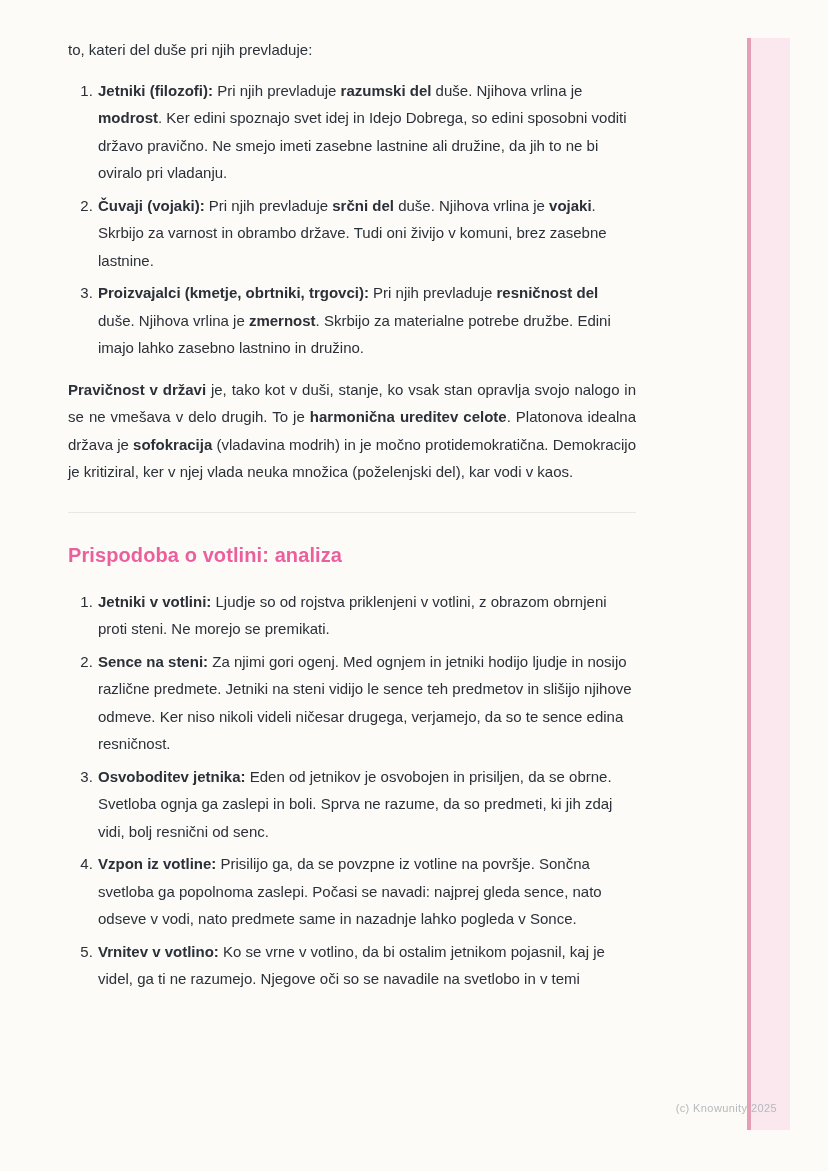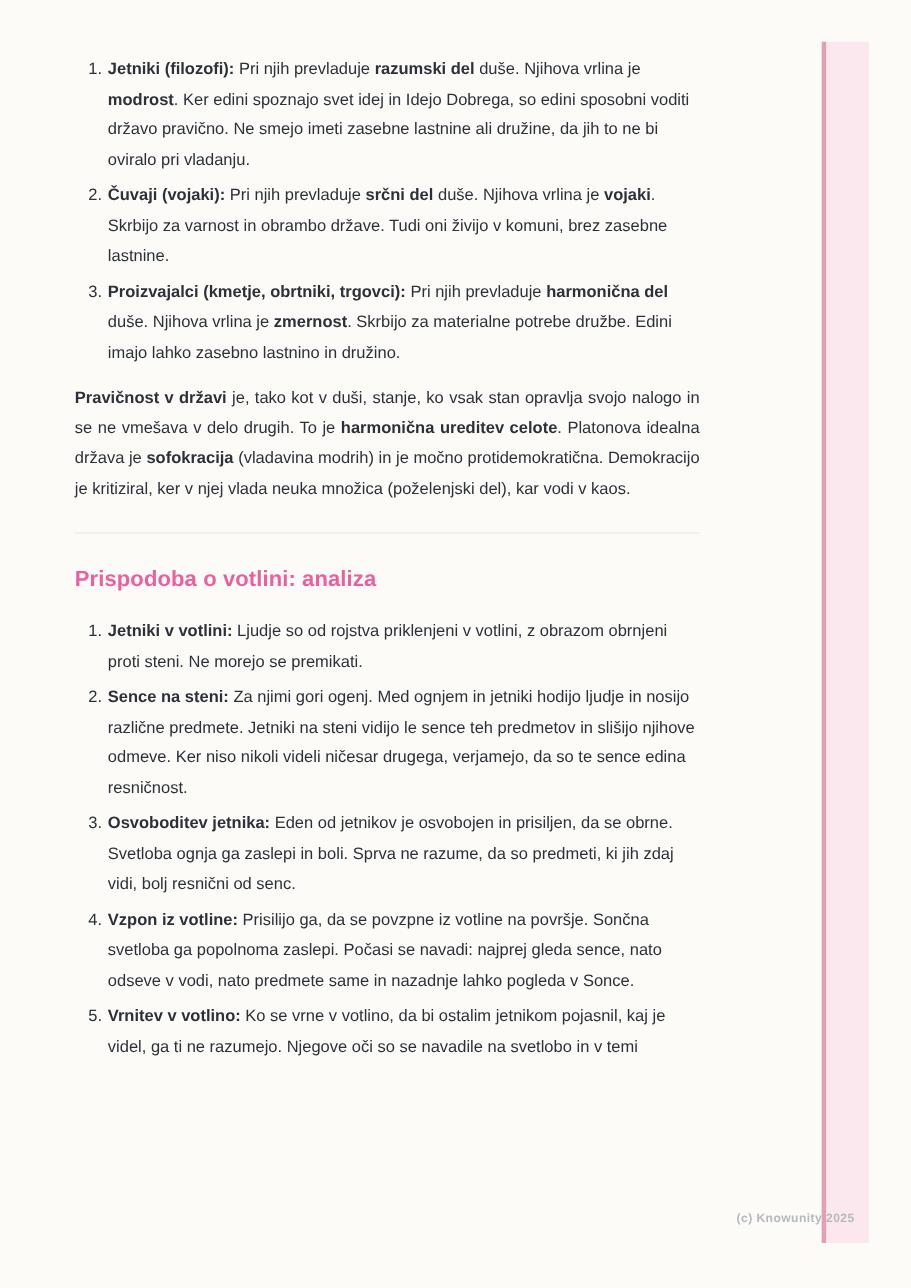--- a/index.html
+++ b/index.html
@@ -77,25 +77,26 @@
     line-height: 14px;
     letter-spacing: 0.4px;
     z-index: 2;
   }
 </style>
 </head>
 <body>
 
 <div class="content">
 
+  <p class="intro-line">to, kateri del duše pri njih prevladuje:</p>
 
   <ol class="num-list">
     <li><span class="b">Jetniki (filozofi): </span><span>Pri njih prevladuje </span><span class="b">razumski del</span><span> duše. Njihova vrlina je </span><span class="b">modrost</span><span>. Ker edini spoznajo svet idej in Idejo Dobrega, so edini sposobni voditi državo pravično. Ne smejo imeti zasebne lastnine ali družine, da jih to ne bi oviralo pri vladanju.</span></li>
     <li><span class="b">Čuvaji (vojaki): </span><span>Pri njih prevladuje </span><span class="b">srčni del</span><span> duše. Njihova vrlina je </span><span class="b">vojaki</span><span>. Skrbijo za varnost in obrambo države. Tudi oni živijo v komuni, brez zasebne lastnine.</span></li>
-    <li><span class="b">Proizvajalci (kmetje, obrtniki, trgovci): </span><span>Pri njih prevladuje </span><span class="b">harmonična del</span><span> duše. Njihova vrlina je </span><span class="b">zmernost</span><span>. Skrbijo za materialne potrebe družbe. Edini imajo lahko zasebno lastnino in družino.</span></li>
+    <li><span class="b">Proizvajalci (kmetje, obrtniki, trgovci): </span><span>Pri njih prevladuje </span><span class="b">resničnost del</span><span> duše. Njihova vrlina je </span><span class="b">zmernost</span><span>. Skrbijo za materialne potrebe družbe. Edini imajo lahko zasebno lastnino in družino.</span></li>
   </ol>
 
   <p class="para"><span class="b">Pravičnost v državi</span><span> je, tako kot v duši, stanje, ko vsak stan opravlja svojo nalogo in se ne vmešava v delo drugih. To je </span><span class="b">harmonična ureditev celote</span><span>. Platonova idealna država je </span><span class="b">sofokracija</span><span> (vladavina modrih) in je močno protidemokratična. Demokracijo je kritiziral, ker v njej vlada neuka množica (poželenjski del), kar vodi v kaos.</span></p>
 
   <hr class="divider">
 
   <h2 class="section-heading" style="color:#ec5f9d;">Prispodoba o votlini: analiza</h2>
 
 
 
@@ -104,13 +105,13 @@
     <li><span class="b">Sence na steni: </span><span>Za njimi gori ogenj. Med ognjem in jetniki hodijo ljudje in nosijo različne predmete. Jetniki na steni vidijo le sence teh predmetov in slišijo njihove odmeve. Ker niso nikoli videli ničesar drugega, verjamejo, da so te sence edina resničnost.</span></li>
     <li><span class="b">Osvoboditev jetnika: </span><span>Eden od jetnikov je osvobojen in prisiljen, da se obrne. Svetloba ognja ga zaslepi in boli. Sprva ne razume, da so predmeti, ki jih zdaj vidi, bolj resnični od senc.</span></li>
     <li><span class="b">Vzpon iz votline: </span><span>Prisilijo ga, da se povzpne iz votline na površje. Sončna svetloba ga popolnoma zaslepi. Počasi se navadi: najprej gleda sence, nato odseve v vodi, nato predmete same in nazadnje lahko pogleda v Sonce.</span></li>
     <li><span class="b">Vrnitev v votlino: </span><span>Ko se vrne v votlino, da bi ostalim jetnikom pojasnil, kaj je videl, ga ti ne razumejo. Njegove oči so se navadile na svetlobo in v temi</span></li>
   </ol>
 
 </div>
 
 <div class="edge-strip" style="background:#fae8ee;"></div>
 
-<div class="copyright" style="color:#b6b9bc;font-weight:bold;">(c) Knowunity 2025</div>
+<div class="copyright" style="color:#b6b9bc;">(c) Knowunity 2025</div>
 
 </body></html>

